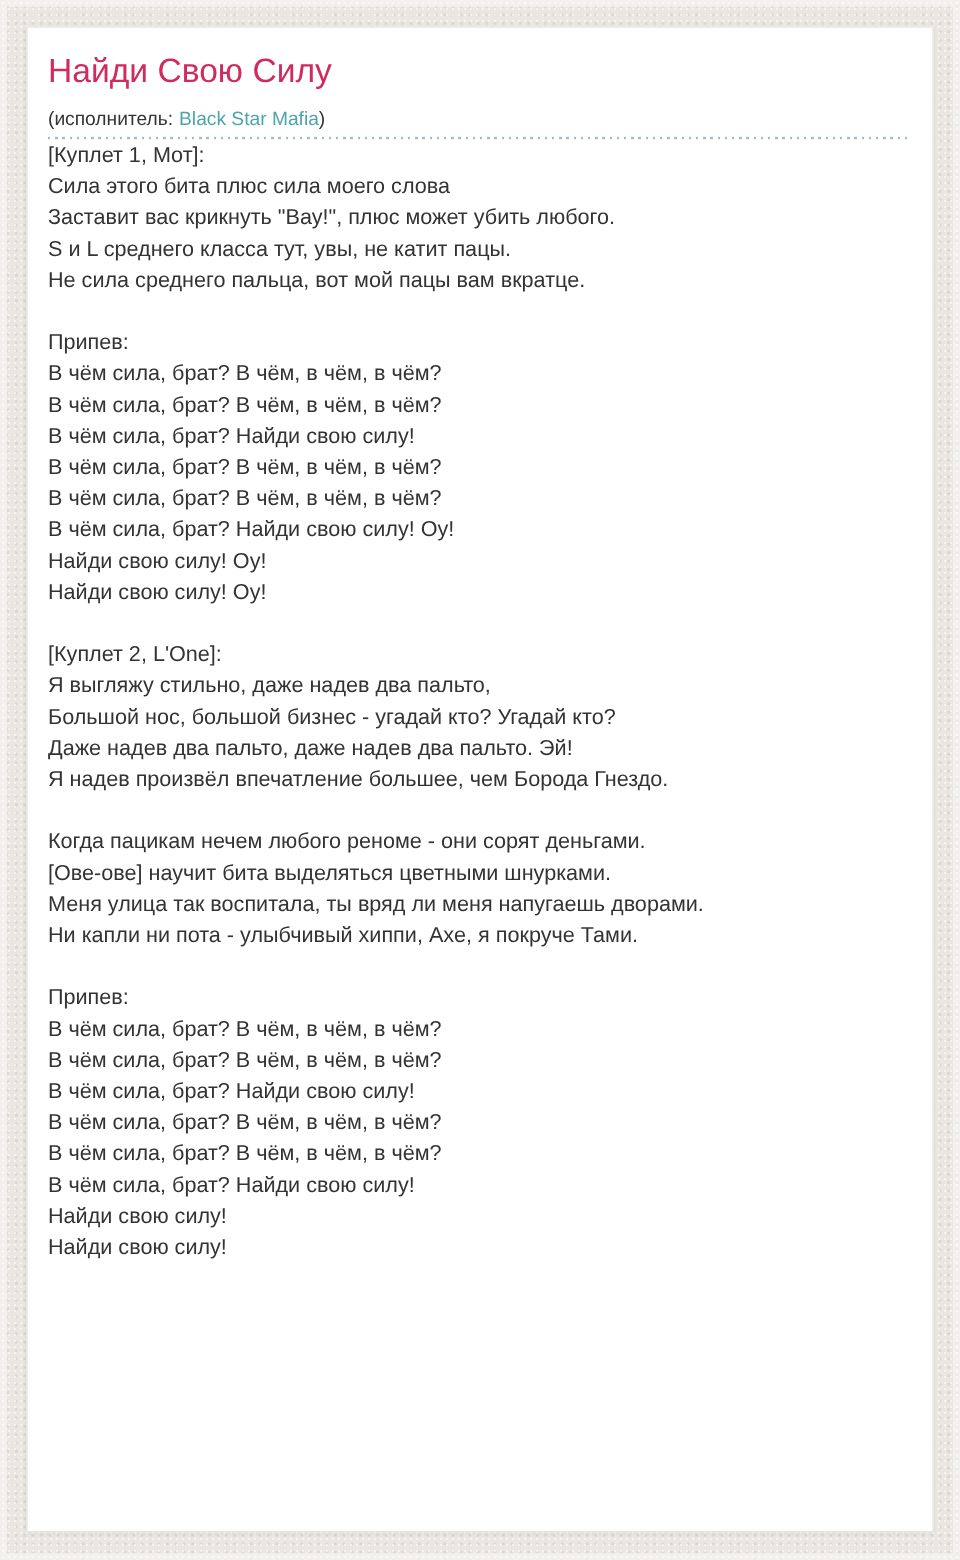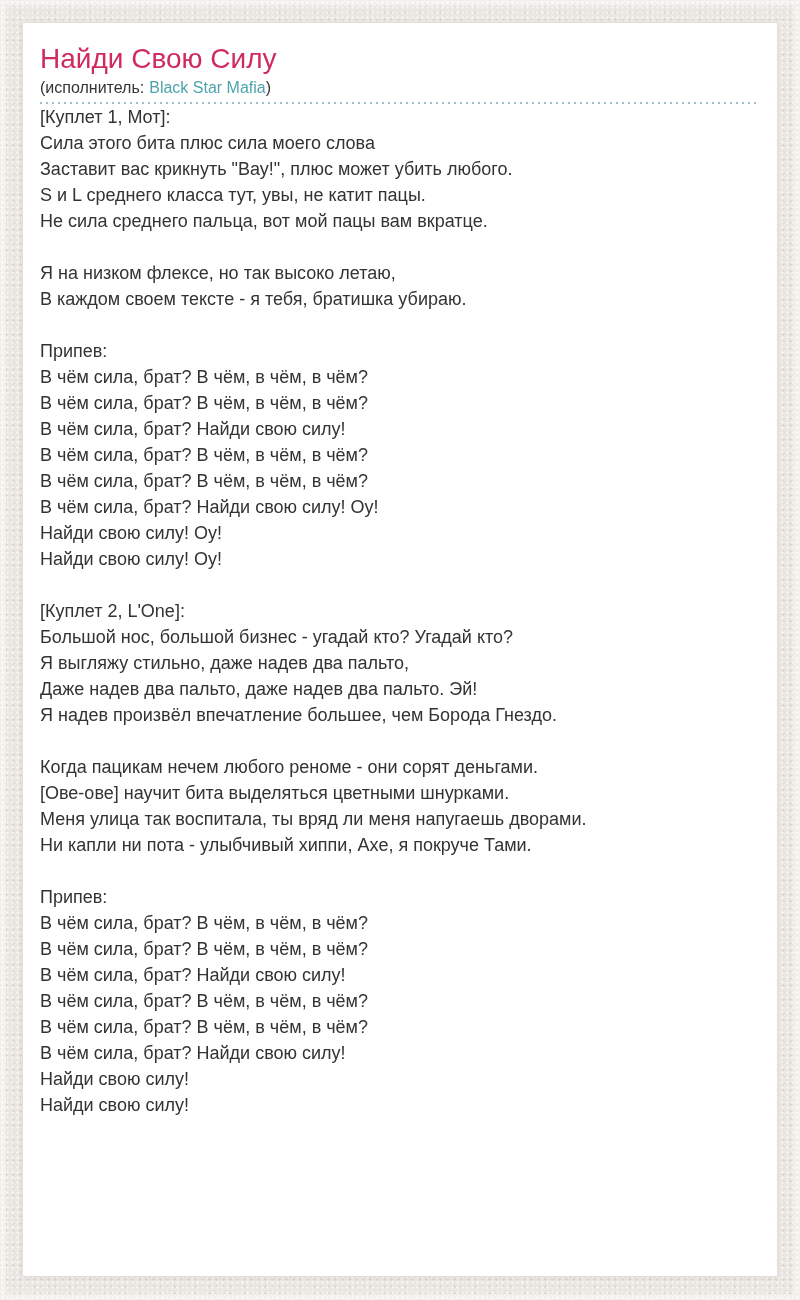--- a/index.html
+++ b/index.html
@@ -43,21 +43,21 @@
     padding:21px 20px 30px 17px;
   }
   .title{
     margin:0;
     font-size:28px;
     font-weight:400;
     line-height:30px;
     color:var(--accent);
   }
   .subtitle{
-    margin-top:4px;
+    margin-top:16px;
     font-size:16px;
     line-height:20px;
     color:var(--text);
     padding-bottom:2px;
   }
   .artist-link{
     color:var(--link);
     text-decoration:none;
     margin-left:5px;
     cursor:pointer;
@@ -92,38 +92,34 @@
 
   <div class="lyrics" id="lyrics">
       <div class="stanza">
         <div class="line">[Куплет 1, Мот]:</div>
         <div class="line">Сила этого бита плюс сила моего слова</div>
         <div class="line">Заставит вас крикнуть "Вау!", плюс может убить любого.</div>
         <div class="line">S и L среднего класса тут, увы, не катит пацы.</div>
         <div class="line">Не сила среднего пальца, вот мой пацы вам вкратце.</div>
       </div>
       <div class="stanza">
-        <div class="line">Я на низком флексе, но так высоко летаю,</div>
-        <div class="line">В каждом своем тексте - я тебя, братишка убираю.</div>
-      </div>
-      <div class="stanza">
         <div class="line">Припев:</div>
         <div class="line">В чём сила, брат? В чём, в чём, в чём?</div>
         <div class="line">В чём сила, брат? В чём, в чём, в чём?</div>
         <div class="line">В чём сила, брат? Найди свою силу!</div>
         <div class="line">В чём сила, брат? В чём, в чём, в чём?</div>
         <div class="line">В чём сила, брат? В чём, в чём, в чём?</div>
         <div class="line">В чём сила, брат? Найди свою силу! Оу!</div>
         <div class="line">Найди свою силу! Оу!</div>
         <div class="line">Найди свою силу! Оу!</div>
       </div>
       <div class="stanza">
         <div class="line">[Куплет 2, L'One]:</div>
+        <div class="line">Я выгляжу стильно, даже надев два пальто,</div>
         <div class="line">Большой нос, большой бизнес - угадай кто? Угадай кто?</div>
-        <div class="line">Я выгляжу стильно, даже надев два пальто,</div>
         <div class="line">Даже надев два пальто, даже надев два пальто. Эй!</div>
         <div class="line">Я надев произвёл впечатление большее, чем Борода Гнездо.</div>
       </div>
       <div class="stanza">
         <div class="line">Когда пацикам нечем любого реноме - они сорят деньгами.</div>
         <div class="line">[Ове-ове] научит бита выделяться цветными шнурками.</div>
         <div class="line">Меня улица так воспитала, ты вряд ли меня напугаешь дворами.</div>
         <div class="line">Ни капли ни пота - улыбчивый хиппи, Axe, я покруче Тами.</div>
       </div>
       <div class="stanza">

